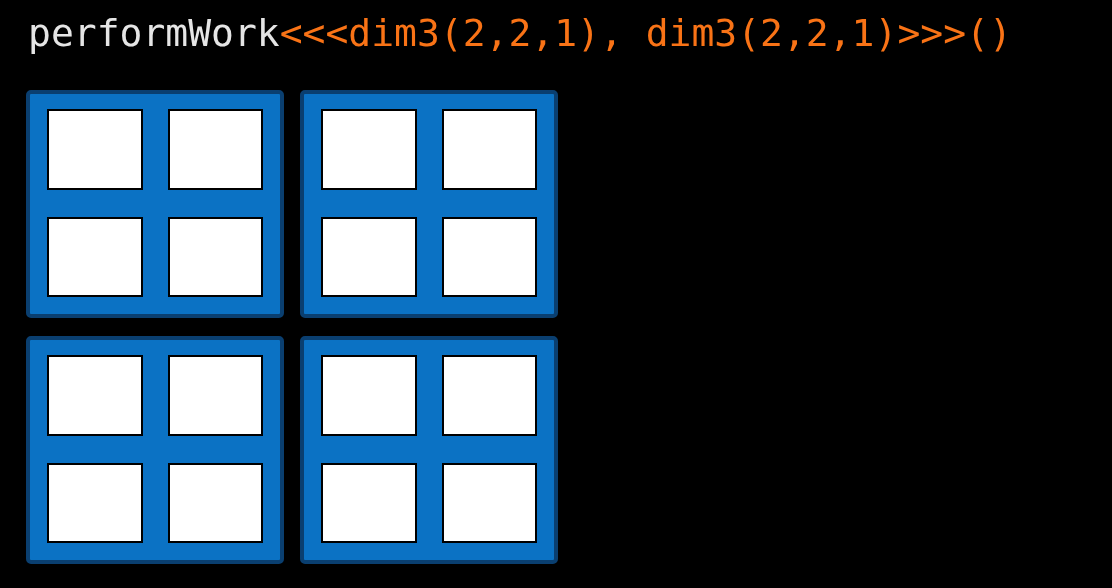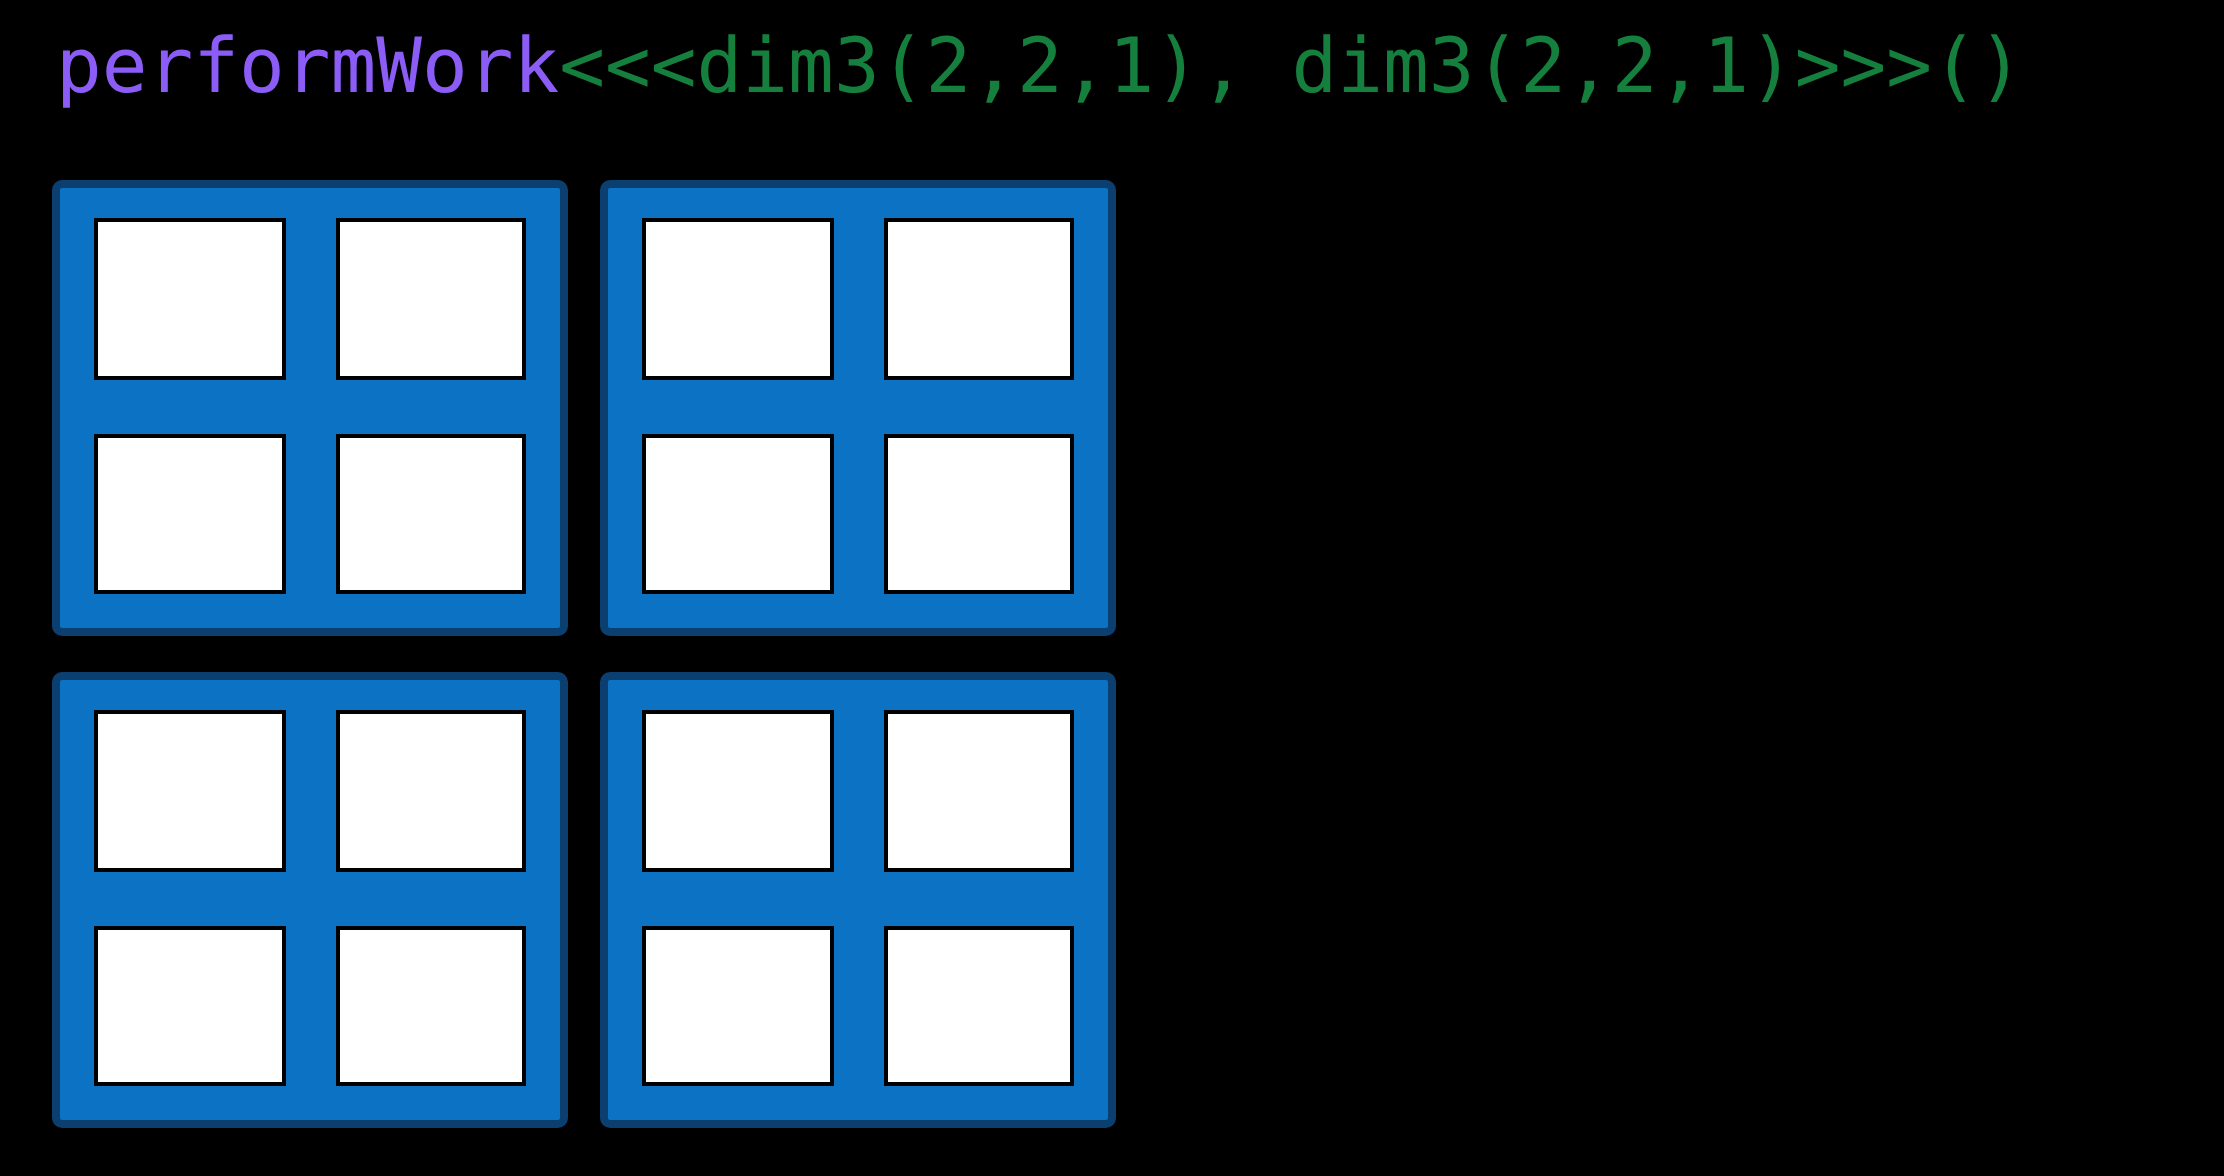--- a/index.html
+++ b/index.html
@@ -27,24 +27,24 @@
     left: 28px;
     top: 9px;
     font-family: "DejaVu Sans Mono", "Liberation Mono", monospace;
     font-size: 38px;
     line-height: 48px;
     letter-spacing: 0px;
     white-space: pre;
     color: #ffffff;
   }
   .kernel-title .fn-name {
-    color: #8b5cf6;
+    color: #e5e5e5;
   }
   .kernel-title .launch-cfg {
-    color: #15803d;
+    color: #f97316;
   }
 
   
   .grid {
     position: absolute;
     left: 26px;
     top: 90px;
     display: grid;
     grid-template-columns: 258px 258px;
     grid-template-rows: 228px 228px;

